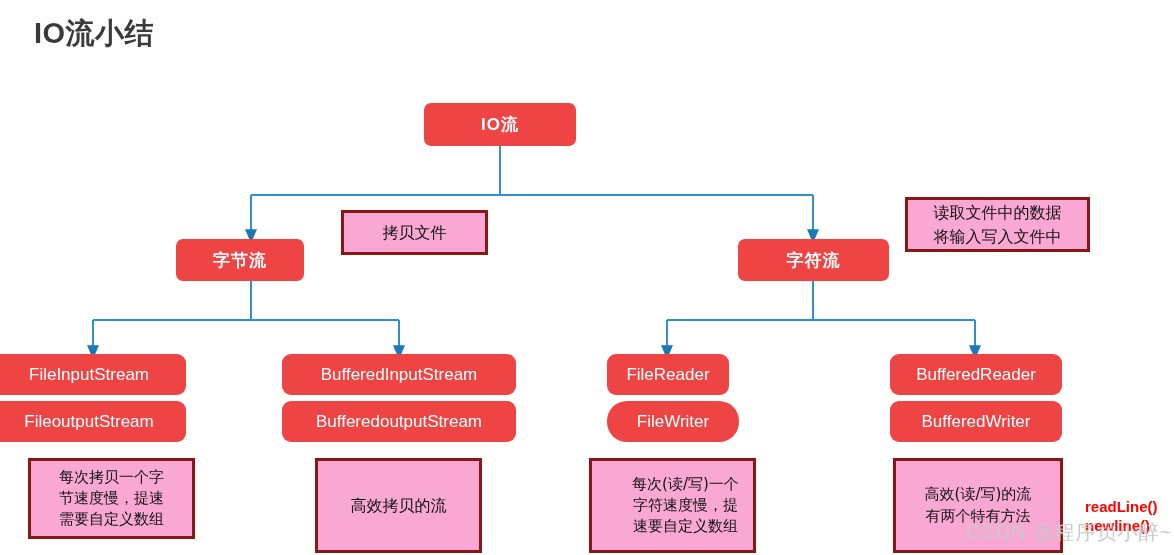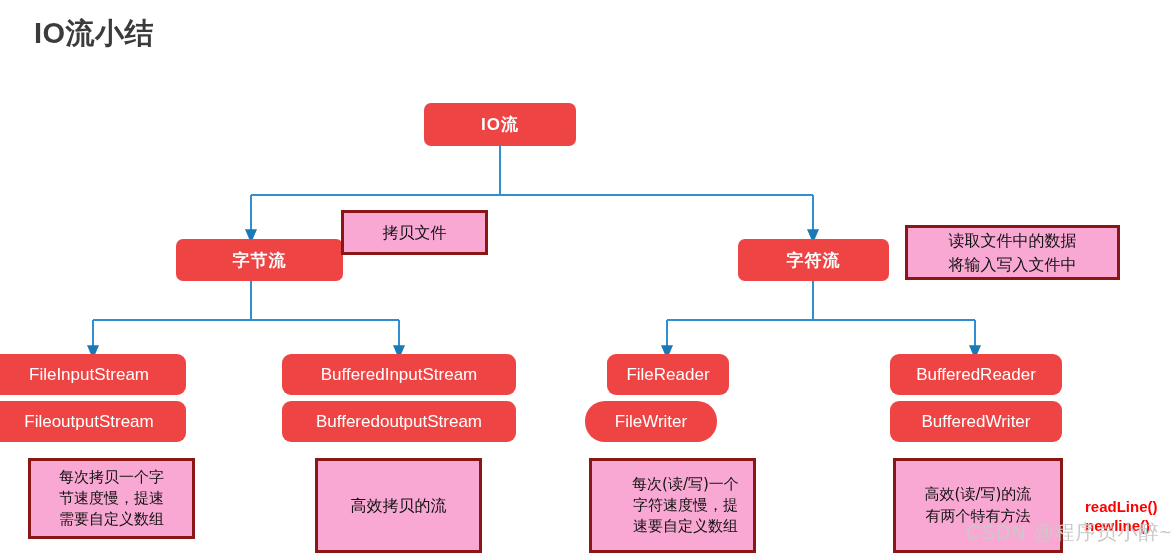--- a/index.html
+++ b/index.html
@@ -126,21 +126,21 @@
       <path d="M667,320 L975,320"></path>
       <path d="M667,320 L667,352" marker-end="url(#arrow)"></path>
       <path d="M975,320 L975,352" marker-end="url(#arrow)"></path>
     </g>
   </svg>
 
   <div class="node root" style="left:424px; top:103px; width:152px; height:43px;">
     <span>IO流</span>
   </div>
 
-  <div class="node branch" style="left:176px; top:239px; width:167px; height:42px;">
+  <div class="node branch" style="left:176px; top:239px; width:128px; height:42px;">
     <span>字节流</span>
   </div>
 
   <div class="node branch" style="left:738px; top:239px; width:151px; height:42px;">
     <span>字符流</span>
   </div>
 
   <div class="node leaf" style="left:-8px; top:354px; width:194px; height:41px;">
     <span>FileInputStream</span>
   </div>
@@ -151,36 +151,36 @@
   <div class="node leaf" style="left:282px; top:354px; width:234px; height:41px;">
     <span>BufferedInputStream</span>
   </div>
   <div class="node leaf" style="left:282px; top:401px; width:234px; height:41px;">
     <span>BufferedoutputStream</span>
   </div>
 
   <div class="node leaf" style="left:607px; top:354px; width:122px; height:41px;">
     <span>FileReader</span>
   </div>
-  <div class="node leaf" style="left:585px; top:401px; width:132px; height:41px;border-radius:20px;">
+  <div class="node leaf" style="left:607px; top:401px; width:132px; height:41px;border-radius:20px;">
     <span>FileWriter</span>
   </div>
 
   <div class="node leaf" style="left:890px; top:354px; width:172px; height:41px;">
     <span>BufferedReader</span>
   </div>
   <div class="node leaf" style="left:890px; top:401px; width:172px; height:41px;">
     <span>BufferedWriter</span>
   </div>
 
   <div class="annot" style="left:341px; top:210px; width:147px; height:45px;">
     <span class="ln">拷贝文件</span>
   </div>
 
-  <div class="annot" style="left:905px; top:225px; width:215px; height:55px;">
+  <div class="annot" style="left:905px; top:197px; width:185px; height:55px;">
     <span class="ln">读取文件中的数据</span>
     <span class="ln">将输入写入文件中</span>
   </div>
 
   <div class="annot tight" style="left:28px; top:458px; width:167px; height:81px;">
     <span class="ln">每次拷贝一个字</span>
     <span class="ln">节速度慢，提速</span>
     <span class="ln">需要自定义数组</span>
   </div>
 

